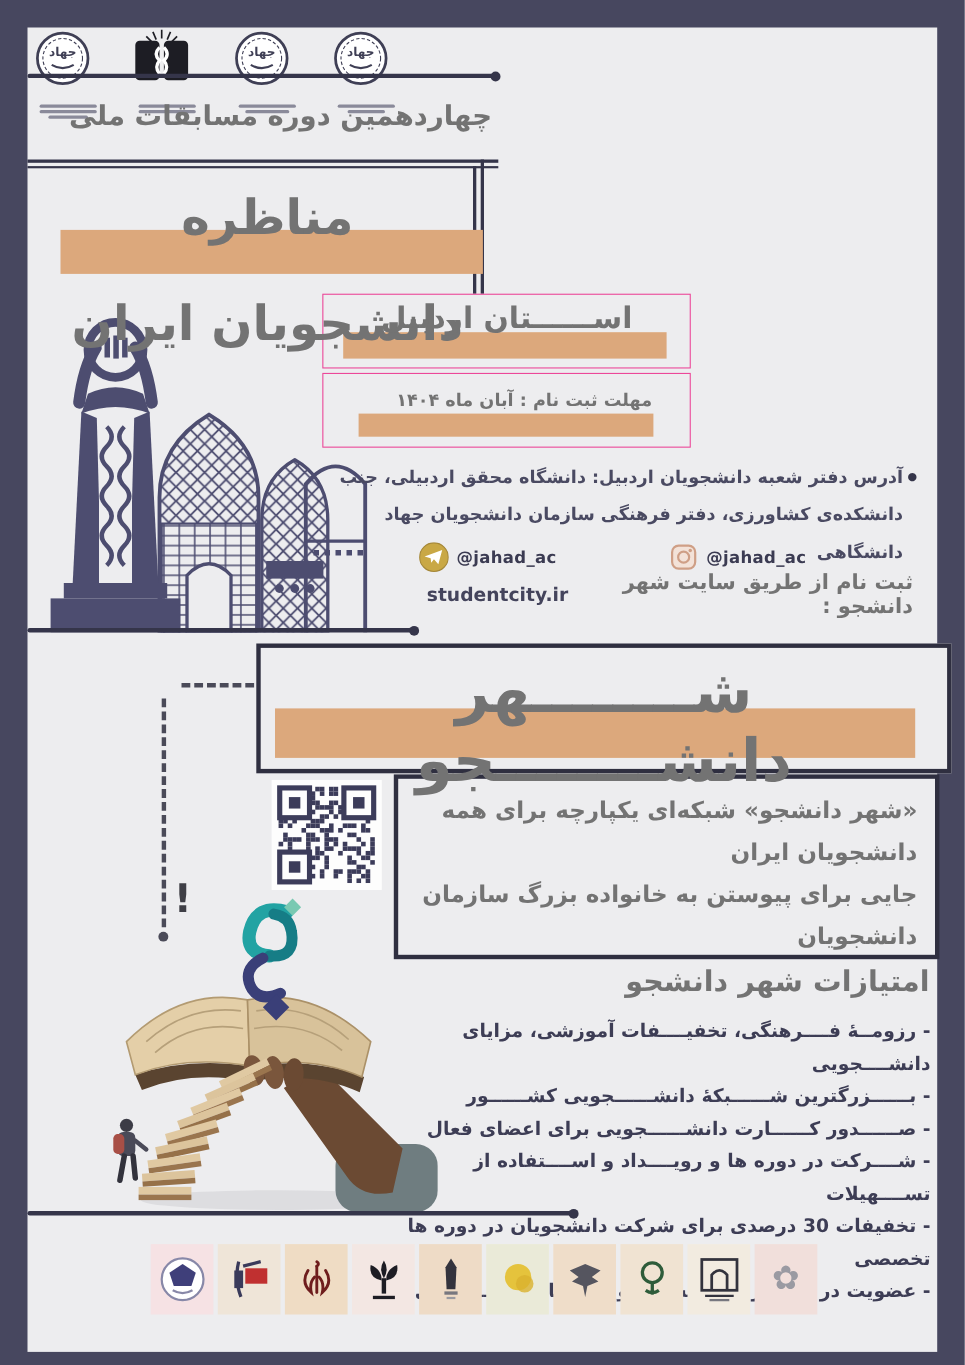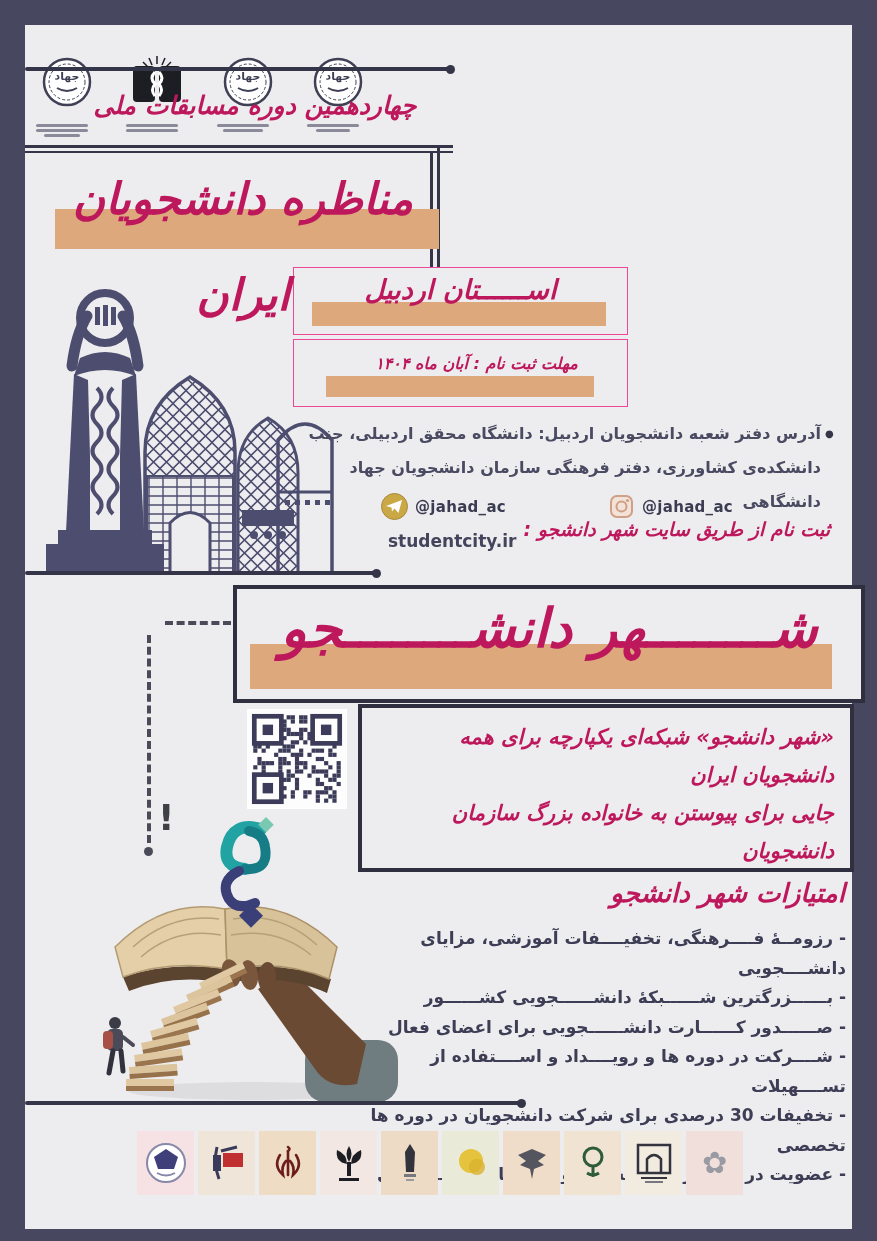--- a/index.html
+++ b/index.html
@@ -7,36 +7,36 @@
     width:877px;height:1241px;
     background:#47475f;
     font-family:"DejaVu Sans",sans-serif;
     position:relative;overflow:hidden;
   }
   .card{
     position:absolute;left:25px;top:25px;width:827px;height:1204px;
     background:#ededef;
   }
   .abs{position:absolute;}
-  .ink{color:#be185d;font-style:italic;}
+  .ink{color:#737373;}
   .rule{position:absolute;height:4px;background:#35354a;border-radius:2px;}
   .rule::after{
     content:"";position:absolute;right:-4px;top:-2px;width:9px;height:9px;
     border-radius:50%;background:#35354a;
   }
   .hline{position:absolute;background:#35354a;}
   .vline{position:absolute;background:#35354a;}
   .tanbar{position:absolute;background:#dca87c;}
   .rtl{direction:rtl;text-align:right;}
   .ctr{text-align:center;}
 
   
   .banner{left:30px;top:66px;width:400px;font-size:25px;font-weight:bold;}
   .top-logos{left:460px;top:36px;width:345px;height:112px;display:flex;justify-content:space-between;align-items:flex-start;}
-  .seal{width:74px;text-align:right;margin-top:29px;}
+  .seal{width:74px;text-align:left;}
   .cap-lines{margin:2px auto 0;width:52px;}
   .cap-lines div{height:3px;background:#8a8a9a;margin:2px 0;border-radius:2px;}
 
   
   .main-title{left:22px;top:126px;width:392px;height:100px;font-size:44px;font-weight:bold;line-height:96px;z-index:2;}
   .title-bar{left:30px;top:184px;width:384px;height:40px;z-index:1;}
 
   .box{position:absolute;border:1px solid #ec4899;background:transparent;}
   .prov-box{left:268px;top:242px;width:333px;height:66px;}
   .prov-text{left:0;top:6px;width:100%;font-size:27px;font-weight:bold;z-index:2;}

